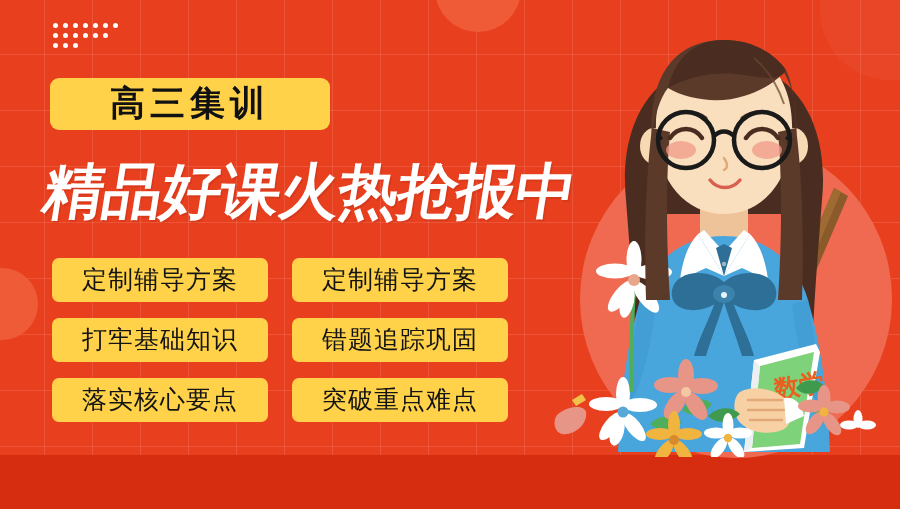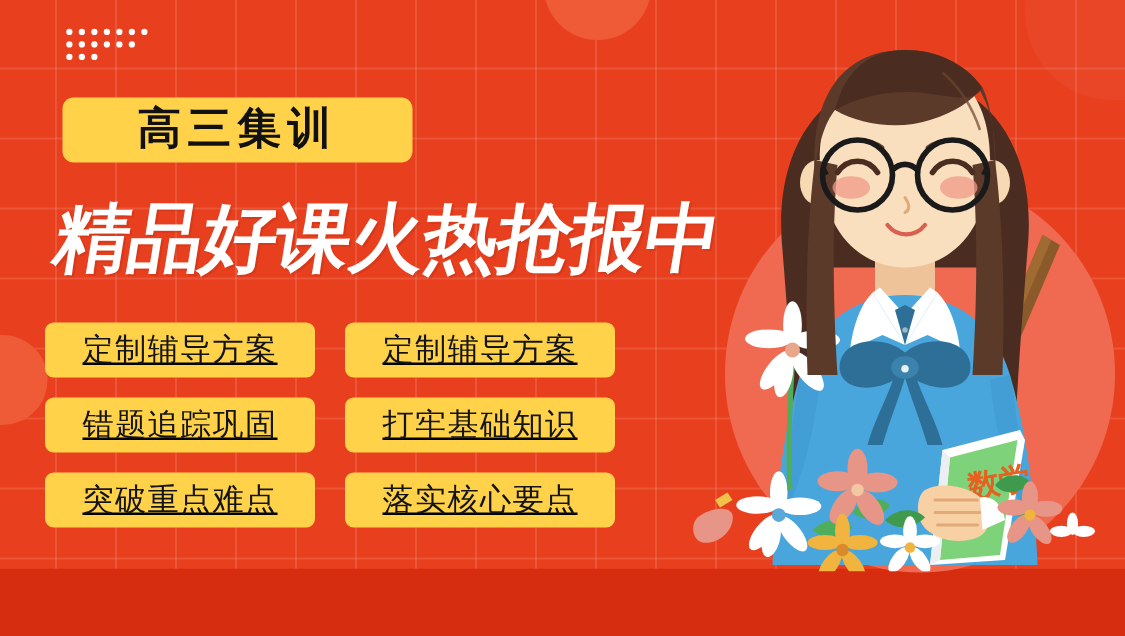--- a/index.html
+++ b/index.html
@@ -87,25 +87,25 @@
     font-family:"DejaVu Sans","Liberation Sans",sans-serif;
     font-size:60px; font-weight:700; color:#ffffff;
     letter-spacing:-1px; line-height:1;
     transform:skewX(-9deg);
     white-space:nowrap;
     text-shadow:2px 2px 0 rgba(150,30,10,.18);
   }
 
   
   .features {
-    position:absolute; left:36px; top:258px;
+    position:absolute; left:52px; top:258px;
     display:grid;
     grid-template-columns:216px 216px;
     grid-auto-rows:44px;
-    column-gap:24px; row-gap:16px;text-decoration:underline;
+    column-gap:24px; row-gap:16px;
   }
   .pill {
     background:#ffd24a;
     border-radius:7px;
     display:flex; align-items:center; justify-content:center;
   }
   .pill-text {
     font-family:"DejaVu Sans","Liberation Sans",sans-serif;
     font-size:25px; font-weight:400; color:#141414;
     letter-spacing:1px; line-height:1;
@@ -165,30 +165,30 @@
   </div>
 
   <div class="features">
     <div class="pill">
       <span class="pill-text">定制辅导方案</span>
     </div>
     <div class="pill">
       <span class="pill-text">定制辅导方案</span>
     </div>
     <div class="pill">
+      <span class="pill-text">打牢基础知识</span>
+    </div>
+    <div class="pill">
       <span class="pill-text">错题追踪巩固</span>
     </div>
     <div class="pill">
-      <span class="pill-text">打牢基础知识</span>
+      <span class="pill-text">落实核心要点</span>
     </div>
     <div class="pill">
       <span class="pill-text">突破重点难点</span>
-    </div>
-    <div class="pill">
-      <span class="pill-text">落实核心要点</span>
     </div>
   </div>
 
   <div class="illus">
     <div class="halo"></div>
 
     <svg class="fig" viewBox="0 0 352 509" xmlns="http://www.w3.org/2000/svg">
       <defs>
         <clipPath id="bandClip">
             <rect x="0" y="0" width="352" height="457"></rect>

